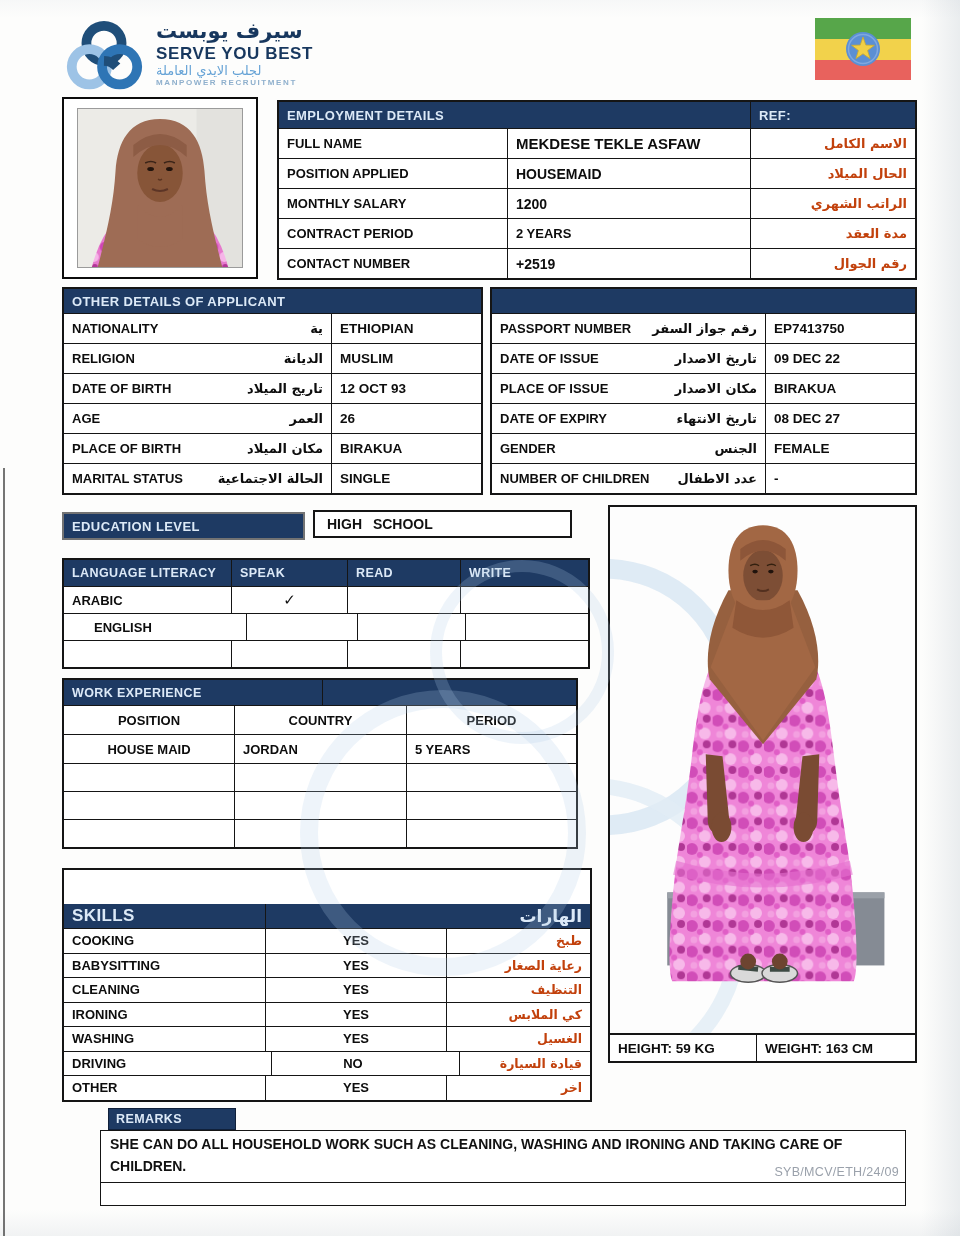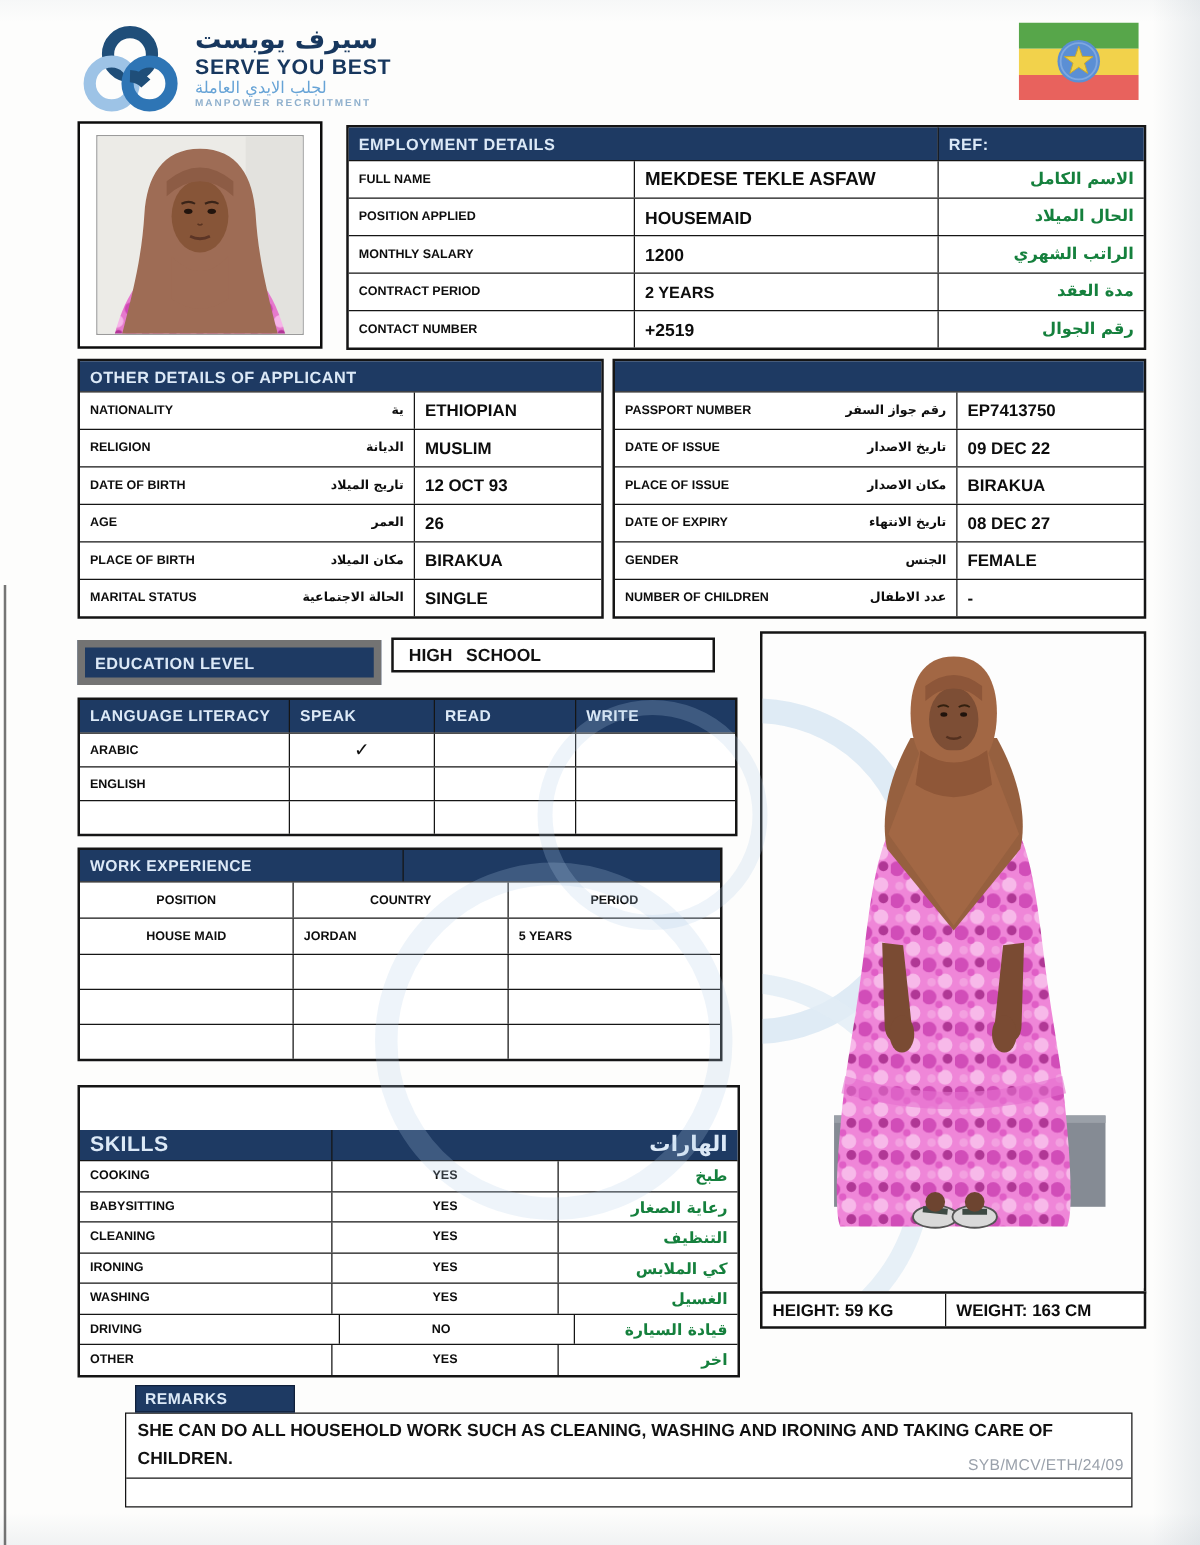--- a/index.html
+++ b/index.html
@@ -16,23 +16,23 @@
   }
   .ar{font-family:"DejaVu Sans",sans-serif;direction:rtl;}
   .abs{position:absolute;}
   
   .tbl{position:absolute;border:2px solid #151515;background:#fff;box-sizing:border-box;z-index:2;}
   .row{display:flex;}
   .row + .row{border-top:1.5px solid #151515;}
   .cell{display:flex;align-items:center;padding:0 8px;box-sizing:border-box;overflow:hidden;}
   .cell + .cell{border-left:1.5px solid #151515;}
   .navy{background:#1e3a63;color:#dce9f7;font-weight:bold;letter-spacing:.4px;}
-  .lbl{font-weight:bold;font-size:10px;color:#0d0d0d;}
+  .lbl{font-weight:bold;font-size:13px;color:#0d0d0d;}
   .val{font-weight:bold;font-size:14px;color:#0d0d0d;}
-  .arcell{justify-content:flex-end;font-weight:bold;font-size:13px;color:#15803d;}
+  .arcell{justify-content:flex-end;font-weight:bold;font-size:13px;color:#c2410c;}
   .center{justify-content:center;}
   
   .wm{position:absolute;border-radius:50%;border:18px solid rgba(176,206,233,.22);pointer-events:none;z-index:3;}
   
   .scanline{position:absolute;left:3px;top:468px;width:2px;height:768px;background:#474747;opacity:.75;z-index:6;}
   
   .logo{position:absolute;left:60px;top:16px;display:flex;gap:8px;z-index:2;}
   .logo-text{display:flex;flex-direction:column;align-items:flex-start;line-height:1.12;padding-top:4px;}
   .l-ar{font-size:21px;font-weight:bold;color:#17375e;}
   .l-en{font-size:17px;font-weight:bold;color:#17375e;letter-spacing:.6px;}
@@ -244,37 +244,37 @@
     </div>
     <div class="row" style="height:29px;">
       <div class="cell" style="width:273px;justify-content:space-between;">
         <span class="lbl">NUMBER OF CHILDREN</span>
         <span class="ar lbl">عدد الاطفال</span>
       </div>
       <div class="cell val" style="width:150px;font-size:13.5px;">-</div>
     </div>
   </div>
 
-  <div class="abs navy" style="left:62px;top:512px;width:243px;height:25px;display:flex;align-items:center;padding:12px 8px;box-sizing:border-box;font-size:13px;z-index:2;border:6px solid #737373;">EDUCATION LEVEL</div>
+  <div class="abs navy" style="left:62px;top:512px;width:243px;height:25px;display:flex;align-items:center;padding:12px 8px;box-sizing:border-box;font-size:13px;z-index:2;border:2px solid #737373;">EDUCATION LEVEL</div>
   <div class="abs" style="left:313px;top:510px;width:259px;height:28px;border:2px solid #151515;background:#fff;display:flex;align-items:center;padding:0 12px;box-sizing:border-box;font-weight:bold;font-size:14px;word-spacing:7px;z-index:2;">HIGH  SCHOOL</div>
 
   <div class="tbl" style="left:62px;top:558px;width:528px;">
     <div class="row navy" style="height:26px;font-size:12.5px;">
       <div class="cell" style="width:167px;">LANGUAGE LITERACY</div>
       <div class="cell" style="width:116px;">SPEAK</div>
       <div class="cell" style="width:113px;">READ</div>
       <div class="cell" style="width:128px;">WRITE</div>
     </div>
     <div class="row" style="height:26px;">
       <div class="cell lbl" style="width:167px;">ARABIC</div>
       <div class="cell center" style="width:116px;font-size:15px;">✓</div>
       <div class="cell" style="width:113px;"></div>
       <div class="cell" style="width:128px;"></div>
     </div>
-    <div class="row" style="height:26px;">
+    <div class="row" style="height:26px;padding-left:22px;">
       <div class="cell lbl" style="width:167px;">ENGLISH</div>
       <div class="cell center" style="width:116px;"></div>
       <div class="cell" style="width:113px;"></div>
       <div class="cell" style="width:128px;"></div>
     </div>
     <div class="row" style="height:26px;">
       <div class="cell lbl" style="width:167px;"></div>
       <div class="cell center" style="width:116px;"></div>
       <div class="cell" style="width:113px;"></div>
       <div class="cell" style="width:128px;"></div>

